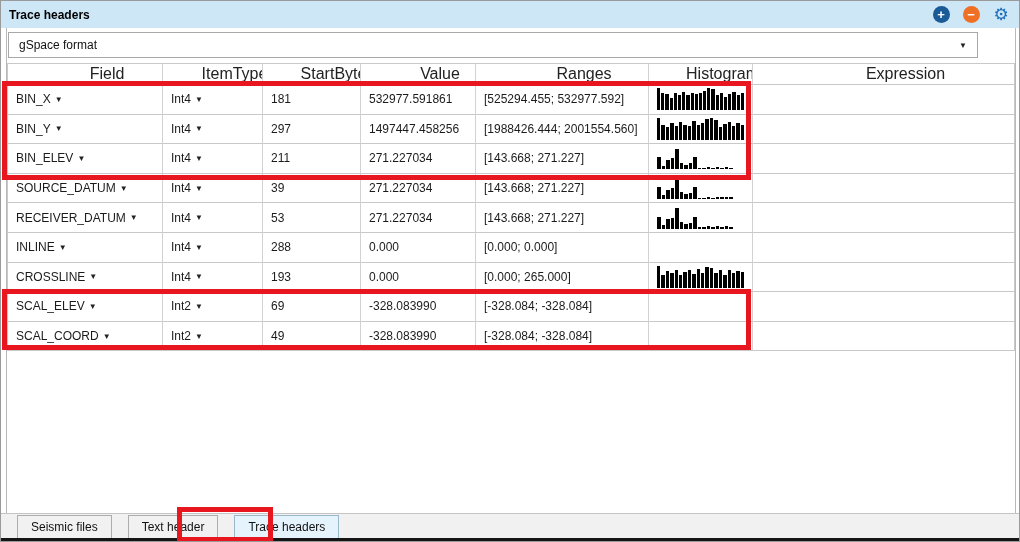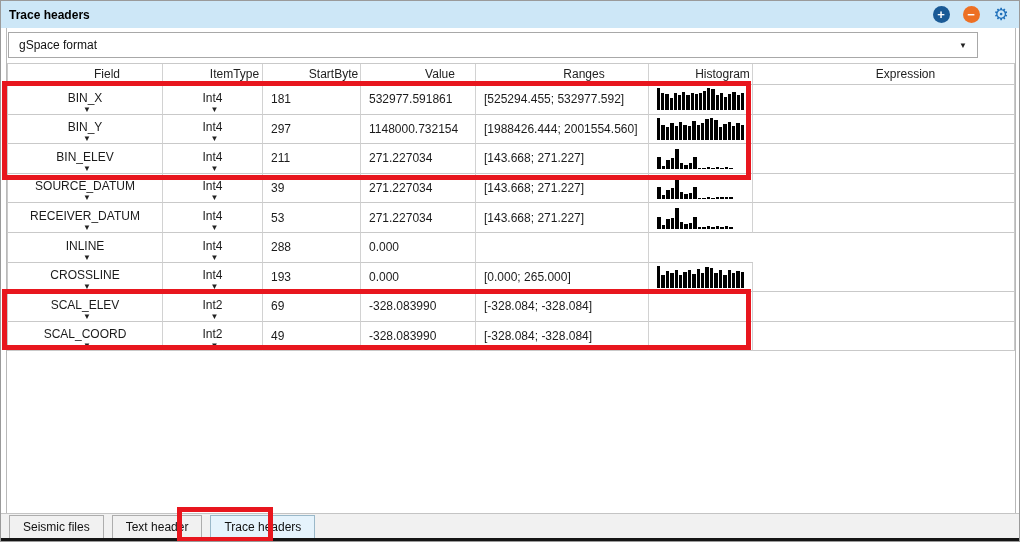--- a/index.html
+++ b/index.html
@@ -41,44 +41,44 @@
     font-size:12px; color:#1b1b1b; background:#fff;
   }
   .tr, .thead {
     display:grid;
     grid-template-columns:155px 100px 98px 115px 173px 104px auto;
   }
   .thead { height:21px; }
   .thead .th {
     display:flex; align-items:center; justify-content:center;
     border-right:1px solid #d2d2d2; border-bottom:1px solid #c9c9c9;
-    font-size:12px; color:#222; overflow:hidden;padding-left:44px;
+    font-size:16px; color:#222; overflow:hidden;padding-left:44px;
   }
   .thead .th:last-child { border-right:none; }
   .tr { height:29.6px; }
   .td {
     display:flex; align-items:center; padding:0 8px;
     border-right:1px solid #d2d2d2; border-bottom:1px solid #c9c9c9;
     overflow:hidden; white-space:nowrap;
   }
   .td:last-child { border-right:none; }
-  .td.dropdown-cell { justify-content:flex-end;flex-direction:column; }
+  .td.dropdown-cell { justify-content:flex-start; }
   .td .dd-arrow { font-size:8px; color:#222; margin-left:4px; }
   .hist { display:flex; align-items:flex-end; height:22px; width:100%; gap:1px; }
   .hist .bar { width:3.5px; background:#000; }
   
   .tabbar {
     position:absolute; left:0; top:512px; width:100%; height:27px;
     background:#f1f1f1; border-top:1px solid #c4c4c4;
     display:flex; align-items:center; padding-left:8px;
   }
   .tab {
     height:24px; display:flex; align-items:center; padding:0 13px;
     border:1px solid #adadad; margin-right:8px; font-size:12px; color:#111;
-    background:#f1f1f1; cursor:pointer;
+    background:#f1f1f1; cursor:pointer;margin-left:8px;
   }
   .tab.active { background:#e5f3fc; border-color:#9ab8c9; }
   .bottom-edge { position:absolute; left:0; bottom:0; width:100%; height:3px; background:#151515; }
   
   .annotation { position:absolute; border:5px solid #e8161e; pointer-events:none; z-index:10; }
   #anno-rows-top { left:1px; top:80px; width:749px; height:99px; }
   #anno-rows-scal { left:1px; top:288px; width:749px; height:61px; }
   #anno-tab { left:176px; top:506px; width:96px; height:35px; }
 </style>
 </head>
@@ -160,21 +160,21 @@
         <div class="tr">
           <div class="td dropdown-cell">
             <span>BIN_Y</span>
             <span class="dd-arrow">▼</span>
           </div>
           <div class="td dropdown-cell">
             <span>Int4</span>
             <span class="dd-arrow">▼</span>
           </div>
           <div class="td">297</div>
-          <div class="td">1148000.732154</div>
+          <div class="td">1497447.458256</div>
           <div class="td">[1988426.444; 2001554.560]</div>
           <div class="td">
             <div class="hist">
               <div class="bar" style="height: 100%;"></div>
               <div class="bar" style="height: 70%;"></div>
               <div class="bar" style="height: 60%;"></div>
               <div class="bar" style="height: 78%;"></div>
               <div class="bar" style="height: 65%;"></div>
               <div class="bar" style="height: 80%;"></div>
               <div class="bar" style="height: 70%;"></div>
@@ -304,20 +304,21 @@
           <div class="td dropdown-cell">
             <span>INLINE</span>
             <span class="dd-arrow">▼</span>
           </div>
           <div class="td dropdown-cell">
             <span>Int4</span>
             <span class="dd-arrow">▼</span>
           </div>
           <div class="td">288</div>
           <div class="td">0.000</div>
+          <div class="td">[0.000; 0.000]</div>
           <div class="td"></div>
           <div class="td"></div>
         </div>
         <div class="tr">
           <div class="td dropdown-cell">
             <span>CROSSLINE</span>
             <span class="dd-arrow">▼</span>
           </div>
           <div class="td dropdown-cell">
             <span>Int4</span>

